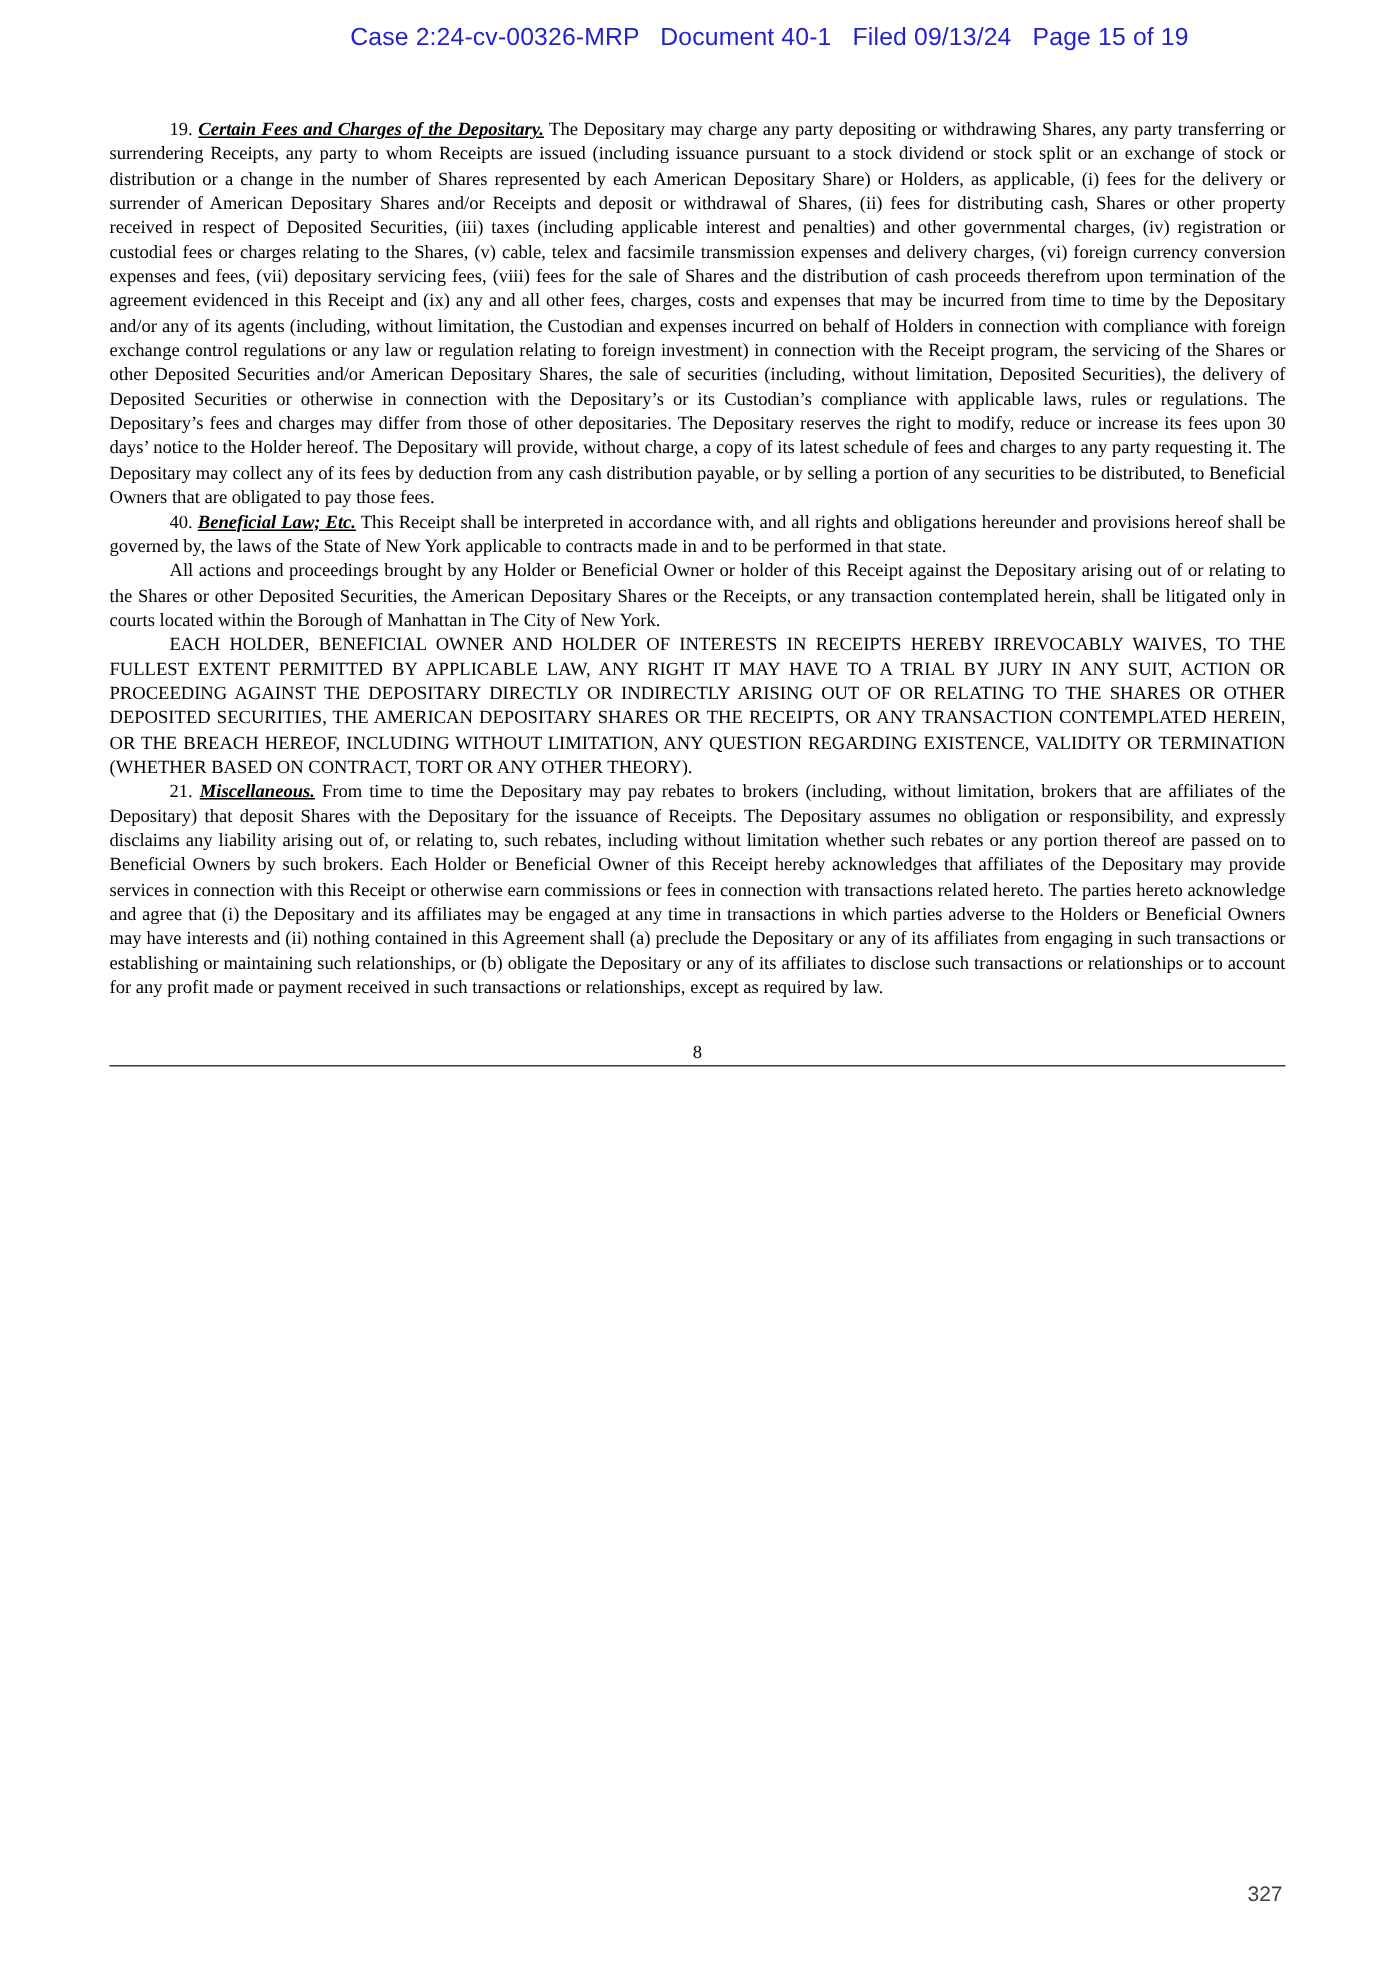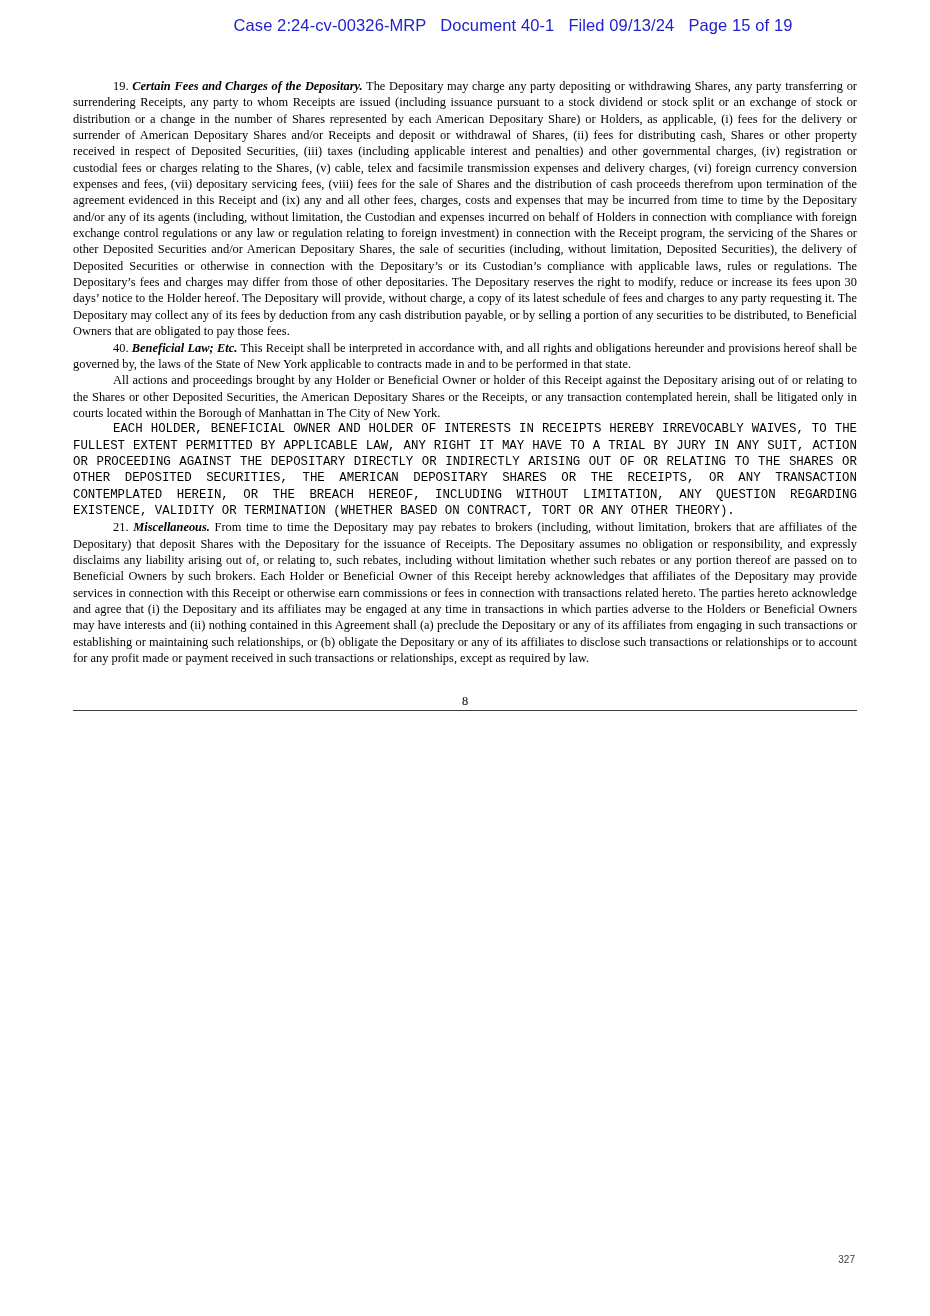--- a/index.html
+++ b/index.html
@@ -45,26 +45,26 @@
     font-size: 12.4px;
     line-height: 16.35px;
     text-align: justify;
     text-justify: inter-word;
     text-indent: 40px;
     hyphens: none;
   }
 
   p.para.caps {
     text-indent: 40px;
-    font-family: Liberation Mono, monospace;
   }
 
   .sec-title {
     font-weight: bold;
     font-style: italic;
+    text-decoration: underline;
   }
 
   
   .page-footer {
     position: absolute;
     top: 694px;
     left: 73px;
     width: 784px;
   }
   .folio {
@@ -82,21 +82,21 @@
   
   .bates-stamp {
     position: absolute;
     top: 1254px;
     left: 0;
     width: 930px;
     text-align: right;
     padding-right: 75px;
     box-sizing: border-box;
     font-family: "Liberation Sans", "DejaVu Sans", sans-serif;
-    font-size: 10px;
+    font-size: 14px;
     color: #3d3d3d;
   }
 </style>
 </head>
 <body>
 
 <div class="ecf-header">Case 2:24-cv-00326-MRP   Document 40-1   Filed 09/13/24   Page 15 of 19</div>
 
 <div class="page-body">
 

